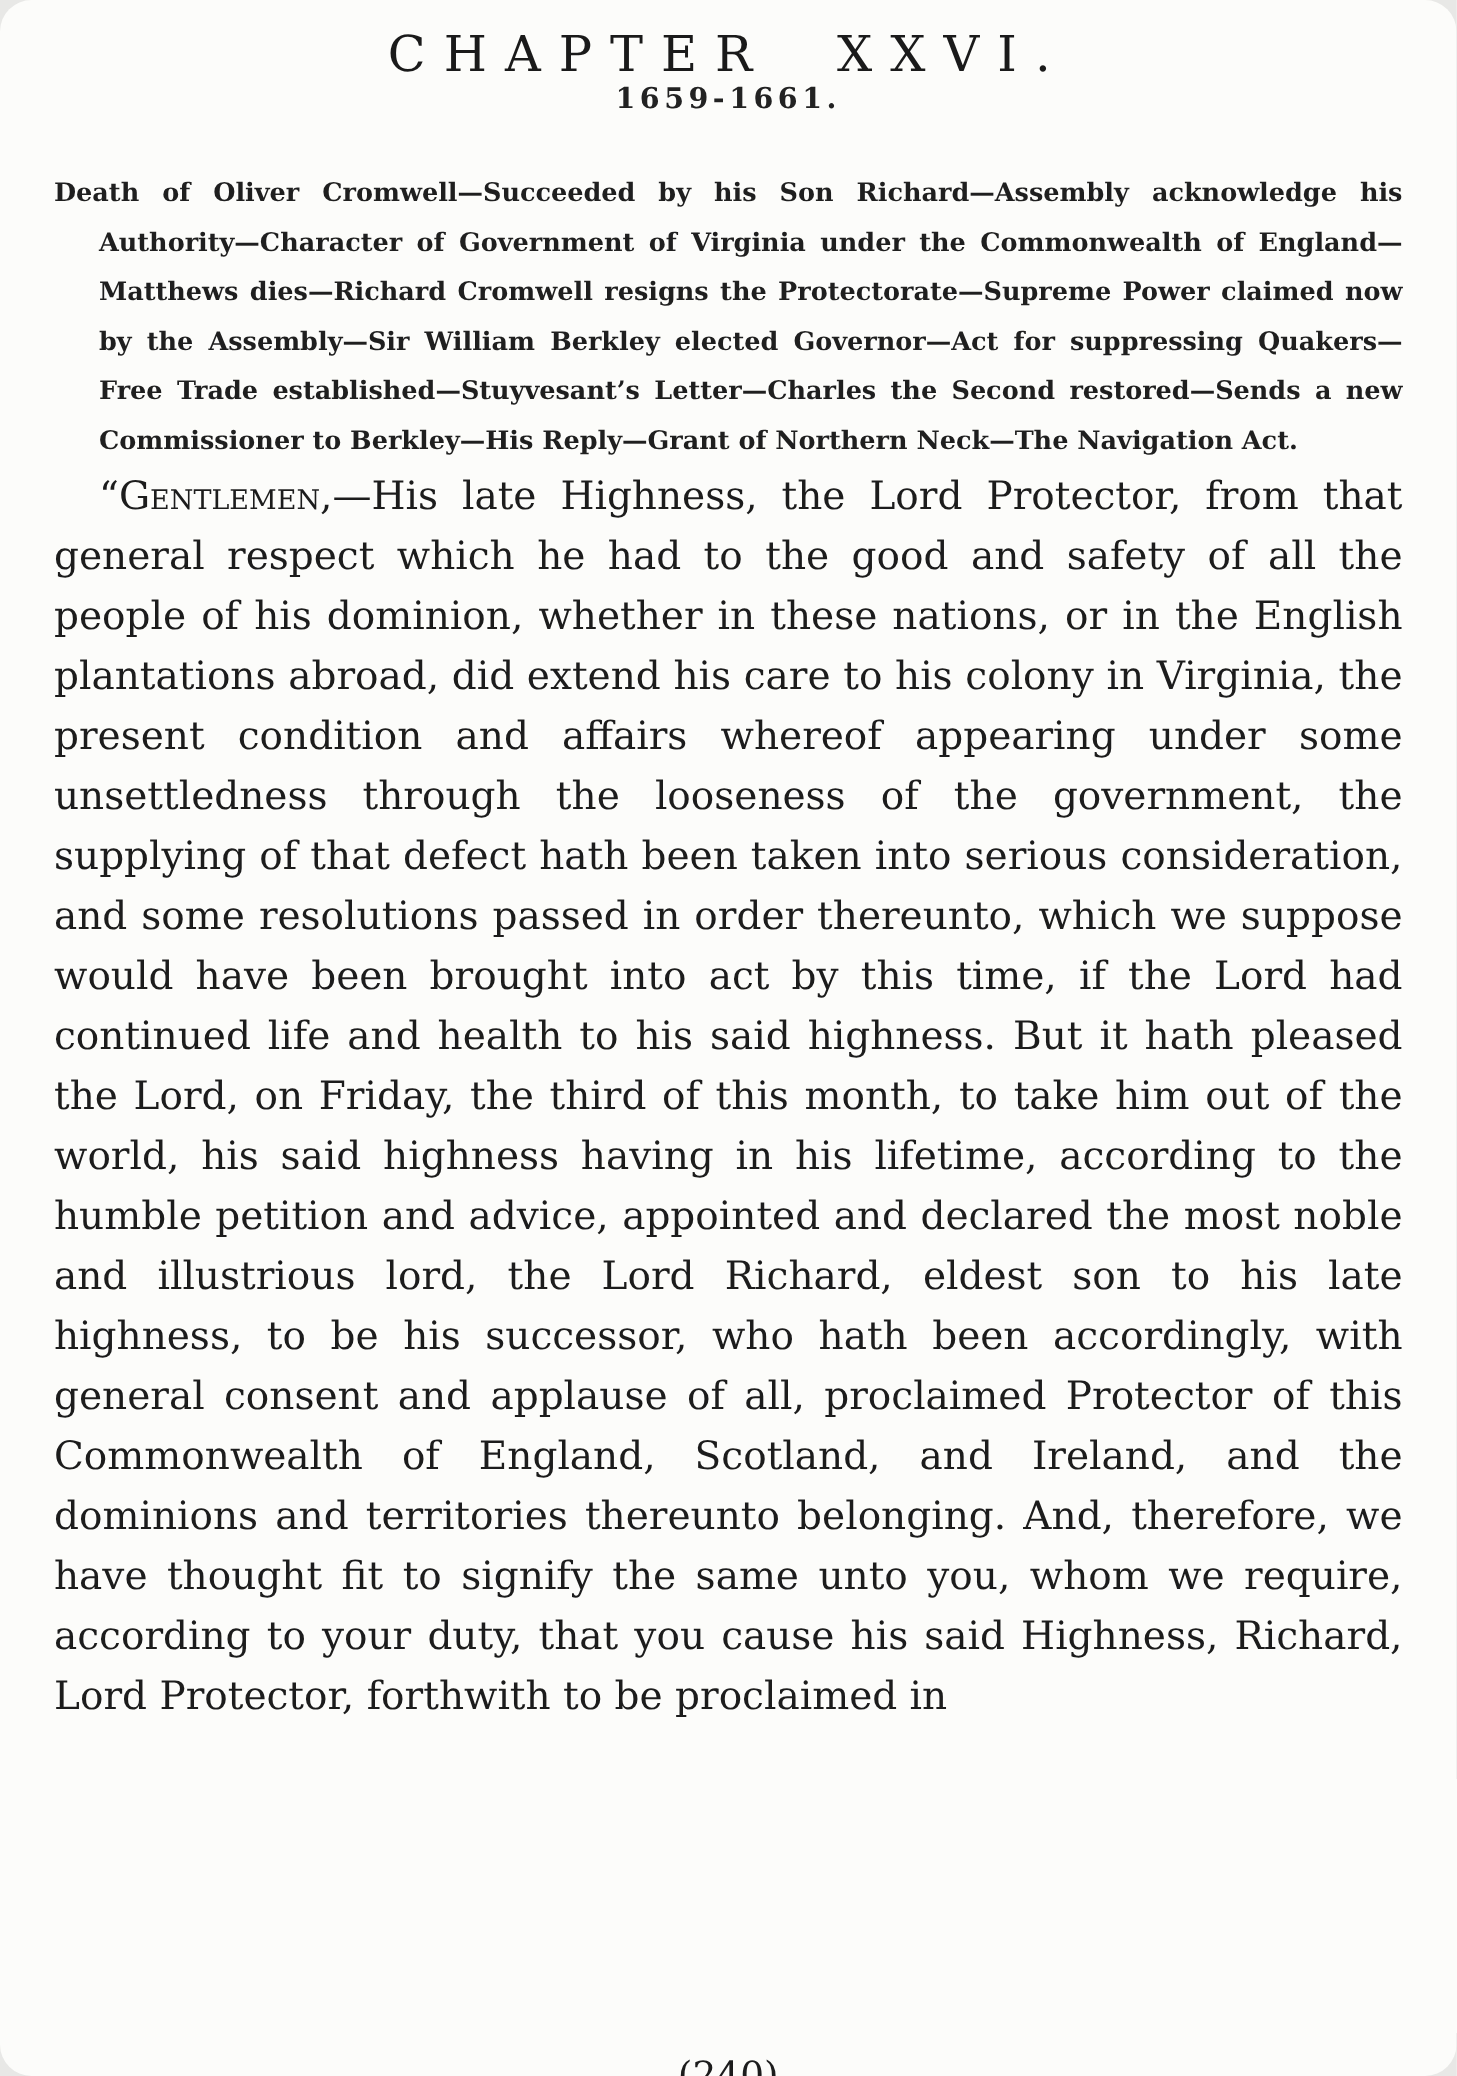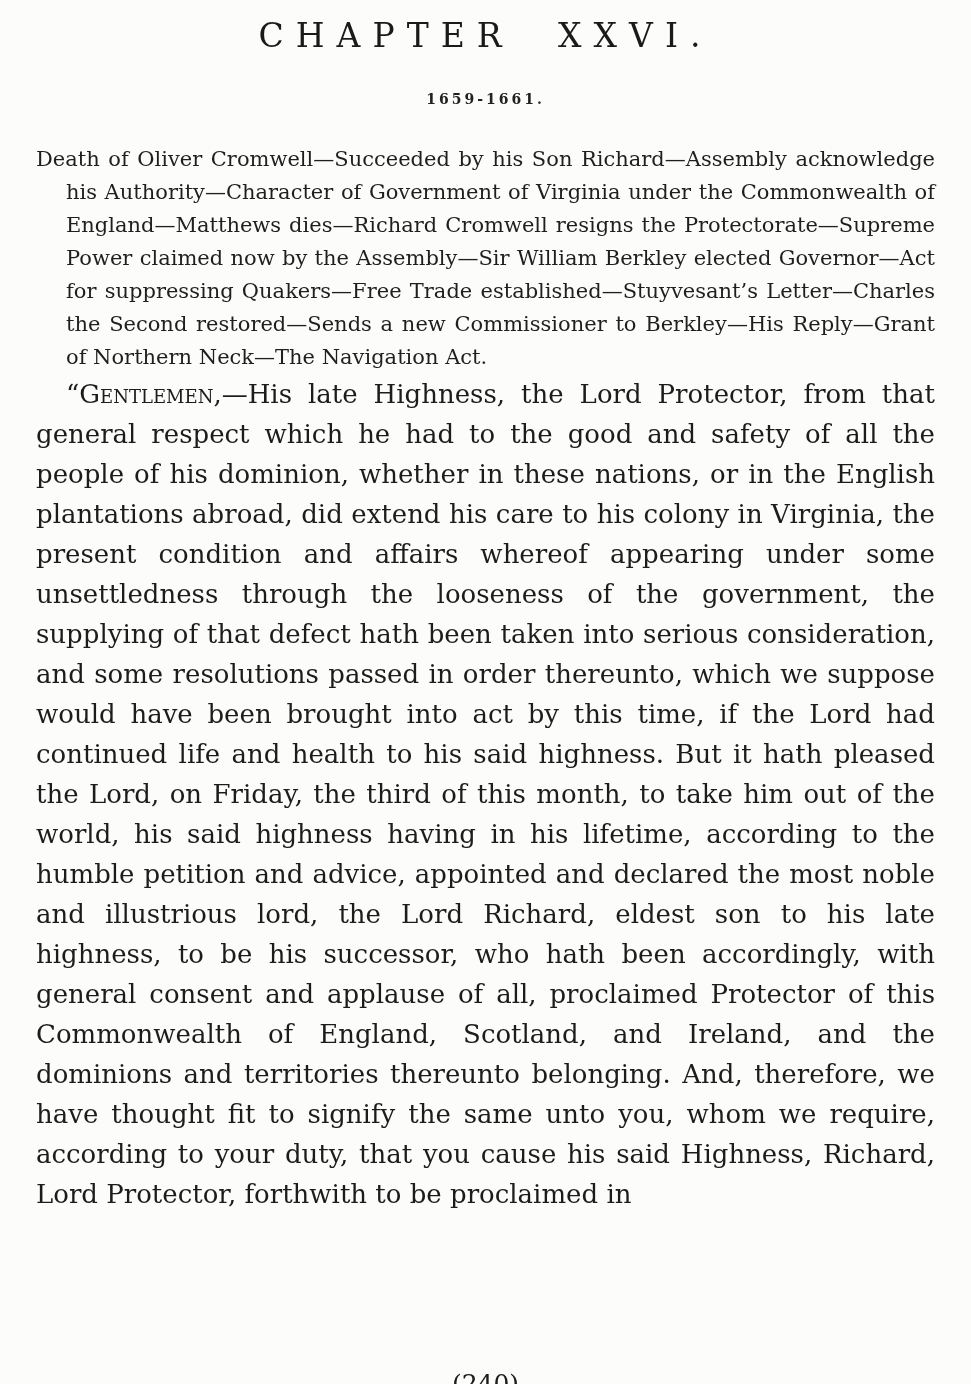--- a/index.html
+++ b/index.html
@@ -11,42 +11,42 @@
     position: relative;
     width: 971px;
     height: 1384px;
     margin: 0 auto;
     background: #fcfcfa;
     color: #1e1e1e;
     font-family: "DejaVu Serif", "Liberation Serif", serif;
     box-sizing: border-box;
     padding: 16px 36px 0 36px;
     overflow: hidden;
+    border-radius: 21px;
   }
   .chapter-title {
     margin: 0;
     text-align: center;
     font-size: 33px;
     font-weight: normal;
     letter-spacing: 12px;
     word-spacing: 22px;
     color: #1a1a1a;
   }
   .date-range {
-    margin-top: 36px;
     text-align: center;
-    font-size: 14px;
+    font-size: 19px;
     font-weight: bold;
     letter-spacing: 3px;
     color: #222;
   }
   .summary {
     margin: 36px 0 0 0;
-    font-size: 21px;
-    font-weight: normal;
+    font-size: 17px;
+    font-weight: bold;
     line-height: 33px;
     text-align: justify;
     padding-left: 30px;
     text-indent: -30px;
     color: #1f1f1f;
   }
   .body-para {
     margin: 0;
     font-size: 26px;
     line-height: 40px;

